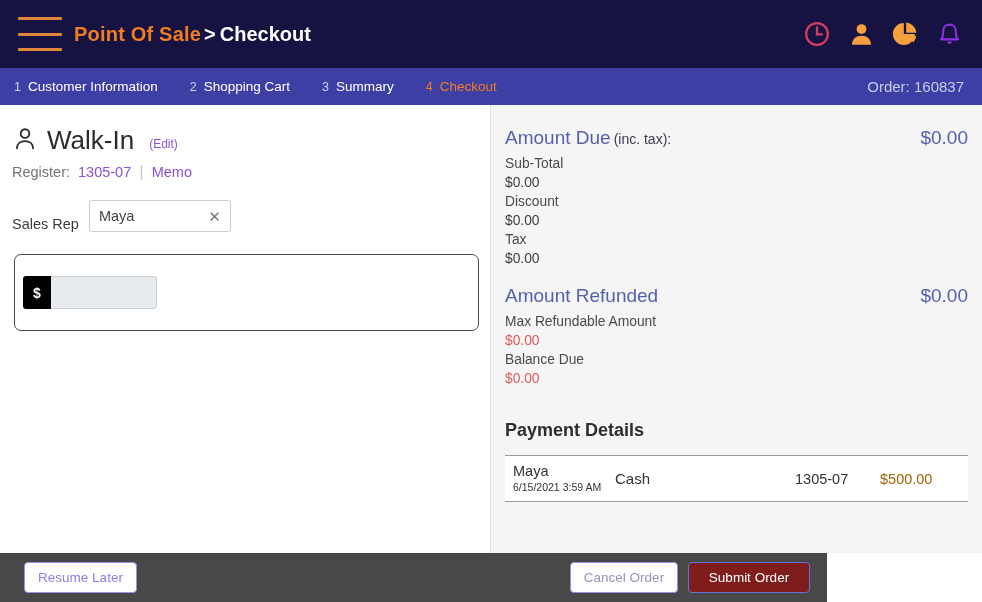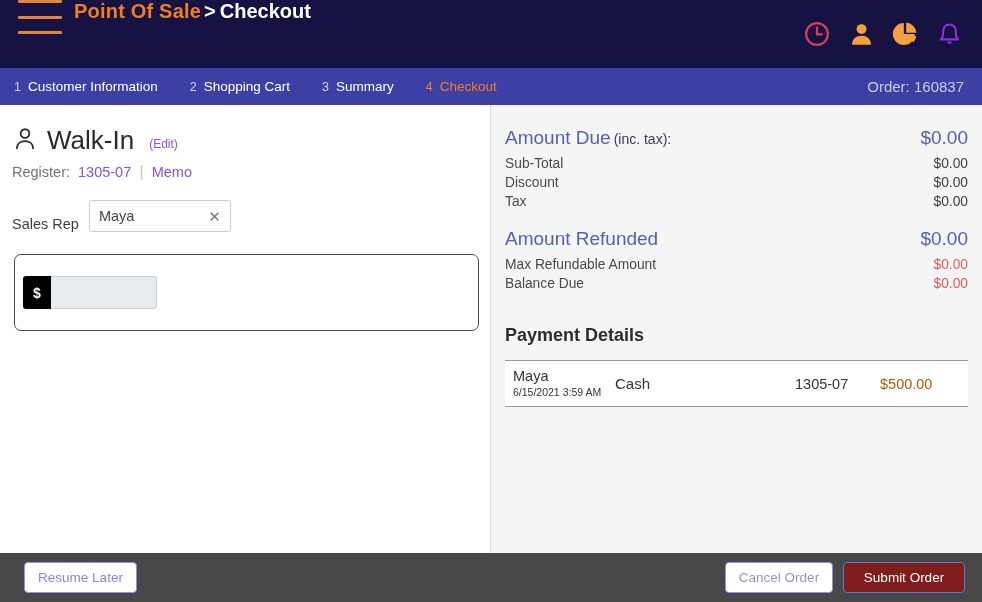--- a/index.html
+++ b/index.html
@@ -15,20 +15,21 @@
     position: relative;
   }
 
   
   #top-header {
     position: absolute;
     left: 0; top: 0;
     width: 982px; height: 68px;
     background: #161342;
     display: flex;
+    align-items: center;
   }
   #hamburger {
     width: 44px;
     height: 34px;
     margin-left: 18px;
     margin-right: 12px;
     display: flex;
     flex-direction: column;
     justify-content: space-between;
     cursor: pointer;
@@ -257,20 +258,21 @@
     font-size: 14px;
     color: #3c3c52;
     margin-left: 3px;
   }
   .total-minor {
     display: flex;
     justify-content: space-between;
     font-size: 13.8px;
     color: #4a4a4a;
     line-height: 19px;
+    flex-direction: column;
   }
   .total-minor.negative .minor-value { color: #e05b5b; }
   .minor-value { color: #3f3f3f; }
   #refund-block { margin-top: 17px; }
 
   #payment-details-title {
     margin: 32px 0 0 14px;
     font-size: 18px;
     font-weight: 700;
     color: #2d2d2d;
@@ -313,21 +315,21 @@
   }
   .cell-amount {
     font-size: 14.5px;
     color: #a16207;
   }
 
   
   #footer {
     position: absolute;
     left: 0; top: 553px;
-    width: 982px; height: 49px;
+    width: 827px; height: 49px;
     background: #484848;
     display: flex;
     align-items: center;
   }
   .fbtn {
     border-radius: 4px;
     font-size: 13.5px;
     height: 31px;
     display: flex;
     align-items: center;

